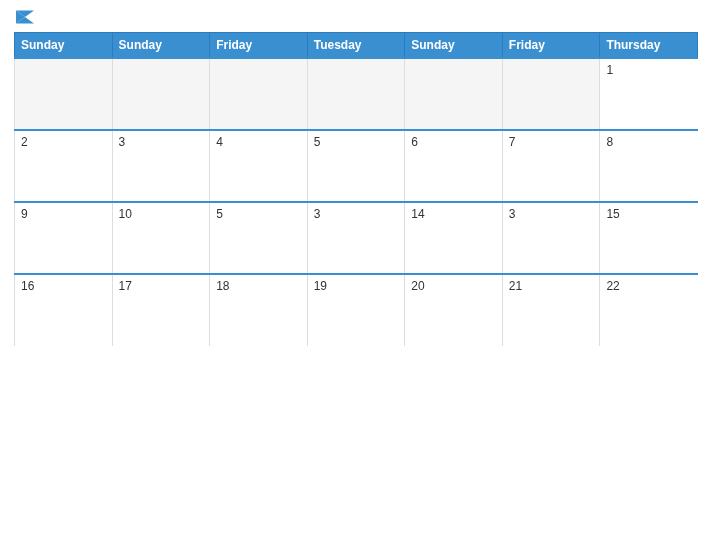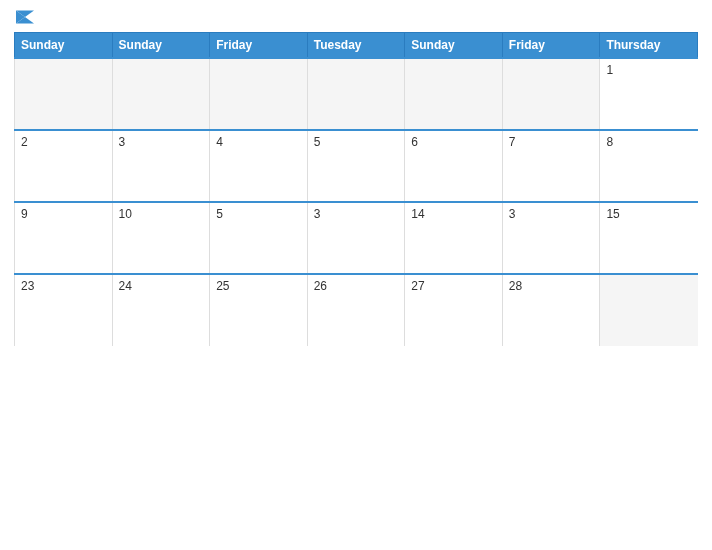--- a/index.html
+++ b/index.html
@@ -162,23 +162,23 @@
         <tr>
           <td><span class="day-num">9</span></td>
           <td><span class="day-num">10</span></td>
           <td><span class="day-num">5</span></td>
           <td><span class="day-num">3</span></td>
           <td><span class="day-num">14</span></td>
           <td><span class="day-num">3</span></td>
           <td><span class="day-num">15</span></td>
         </tr>
         <tr>
-          <td><span class="day-num">23</span></td>
-          <td><span class="day-num">24</span></td>
-          <td><span class="day-num">25</span></td>
-          <td><span class="day-num">26</span></td>
-          <td><span class="day-num">27</span></td>
-          <td><span class="day-num">28</span></td>
-          <td class="empty"></td>
+          <td><span class="day-num">16</span></td>
+          <td><span class="day-num">17</span></td>
+          <td><span class="day-num">18</span></td>
+          <td><span class="day-num">19</span></td>
+          <td><span class="day-num">20</span></td>
+          <td><span class="day-num">21</span></td>
+          <td><span class="day-num">22</span></td>
         </tr>
       </tbody>
   </table>
 </div>
 
 </body></html>

